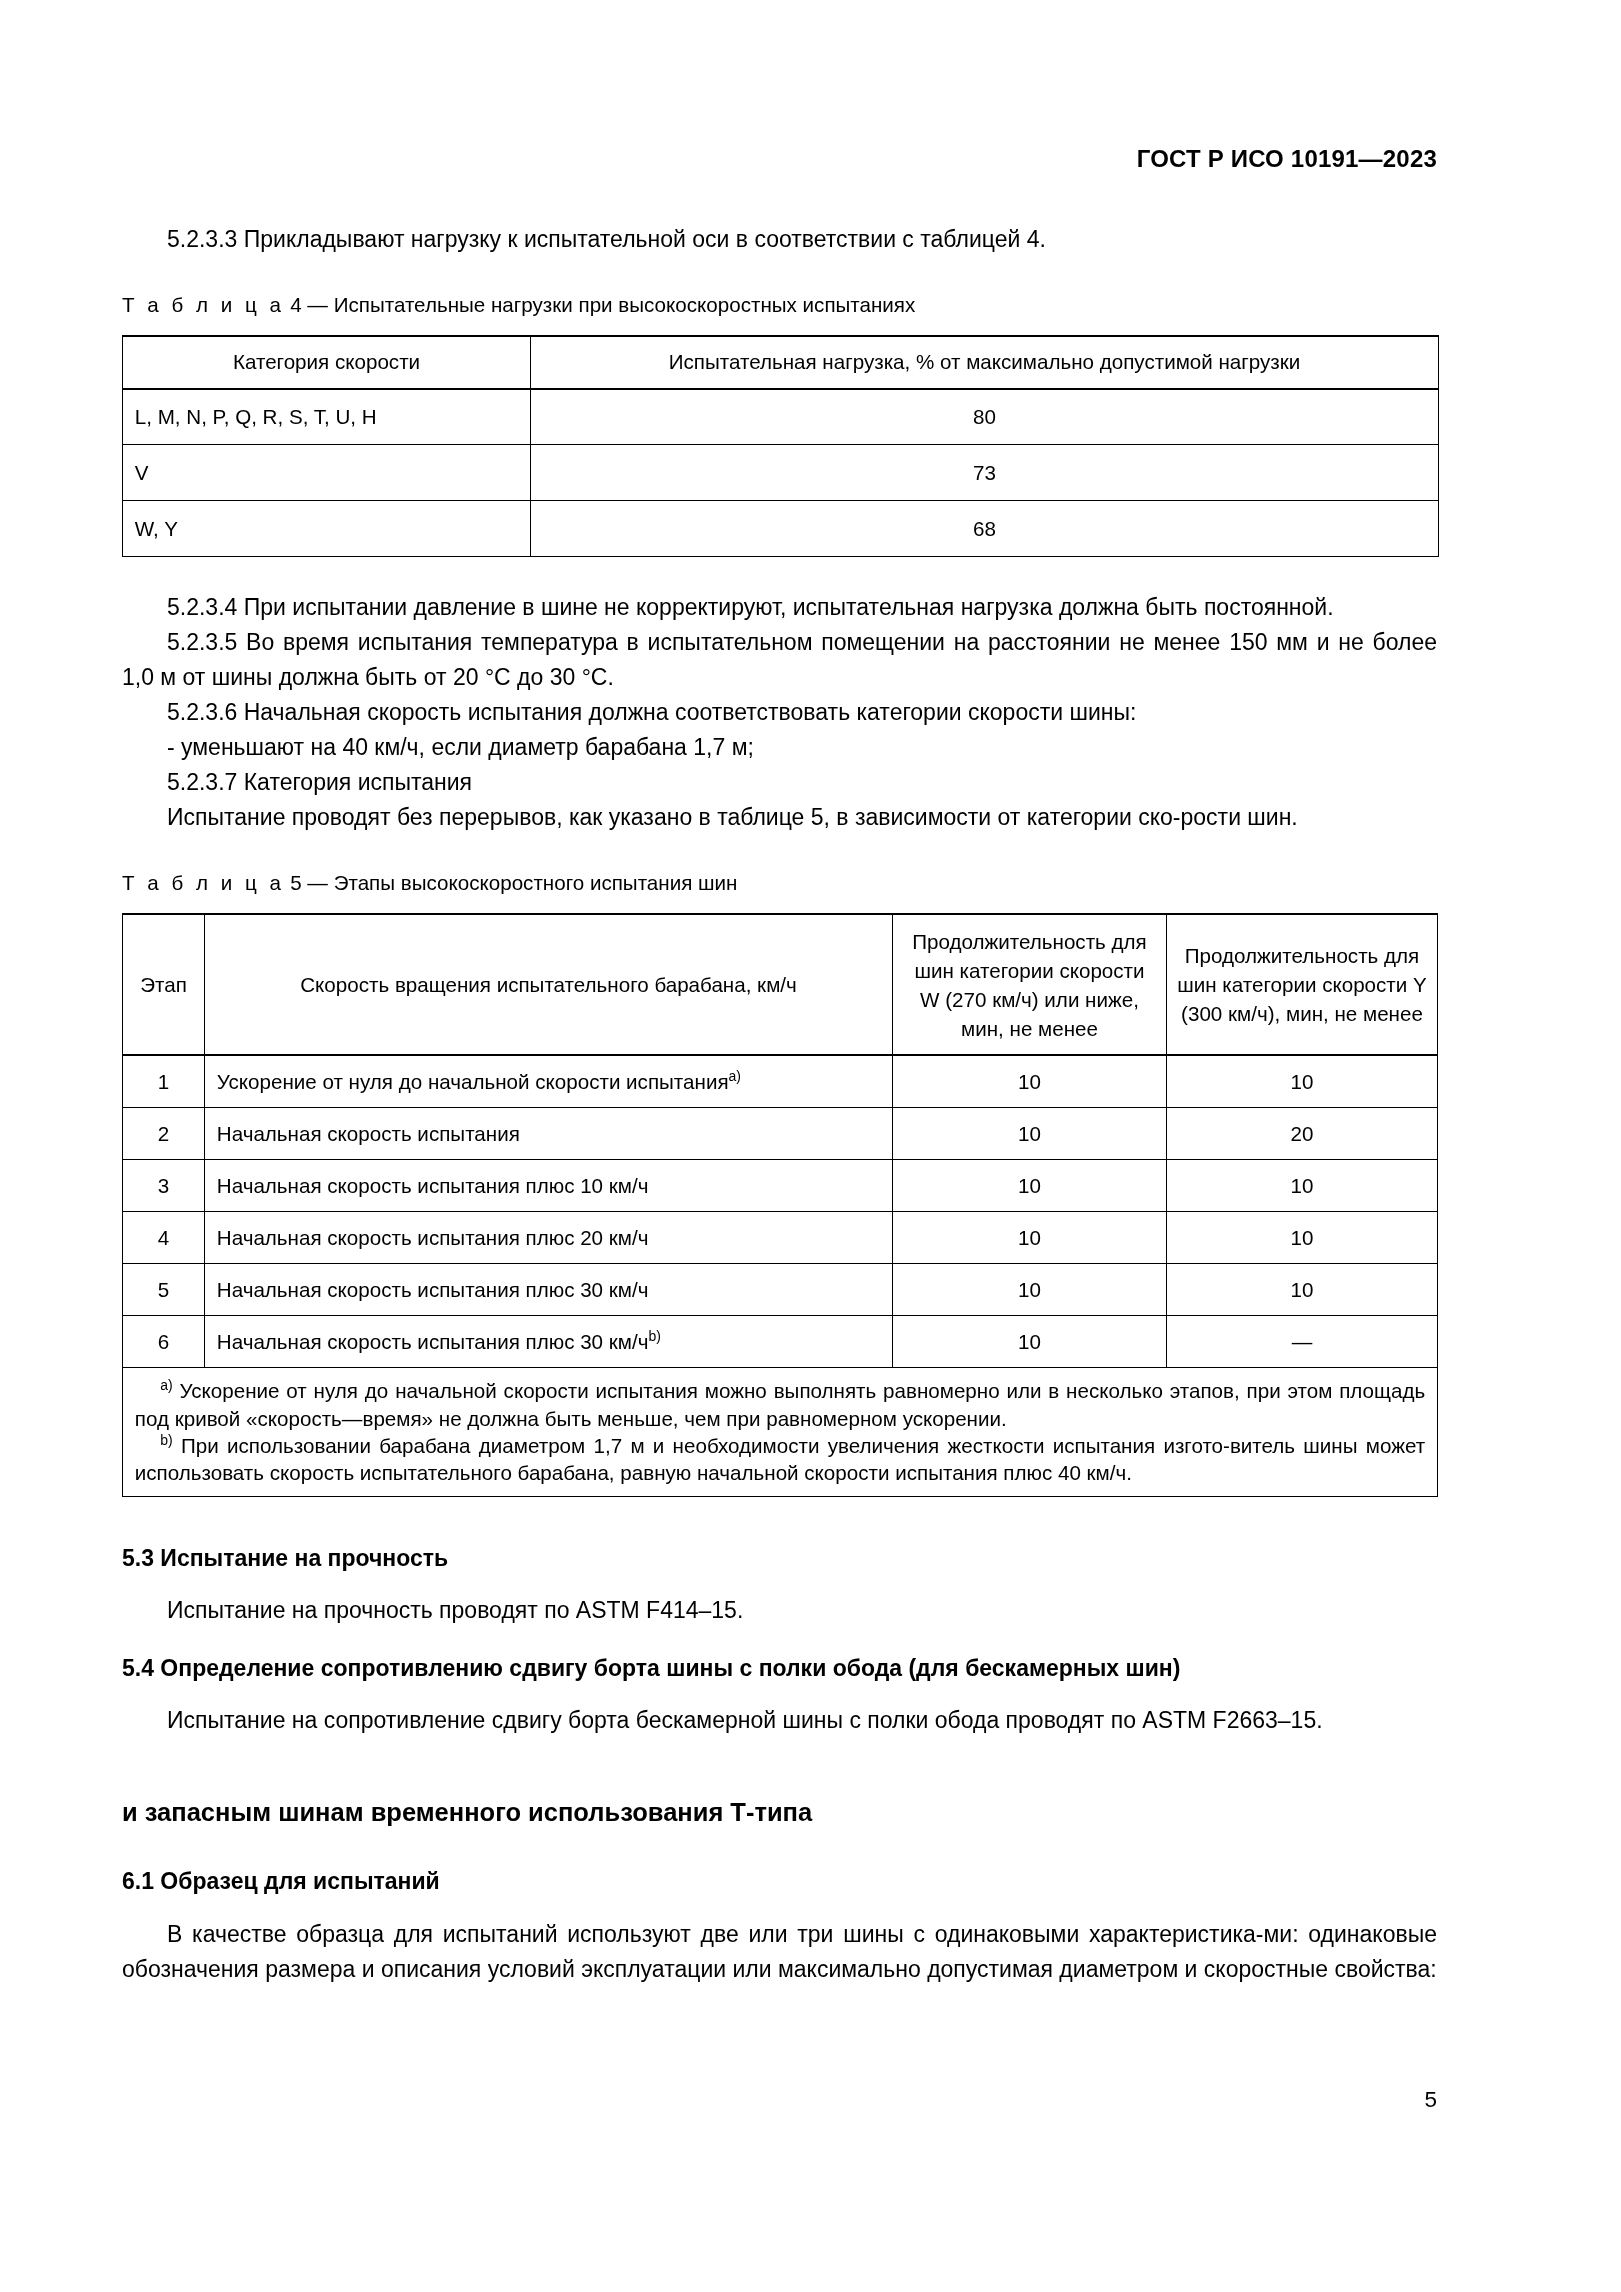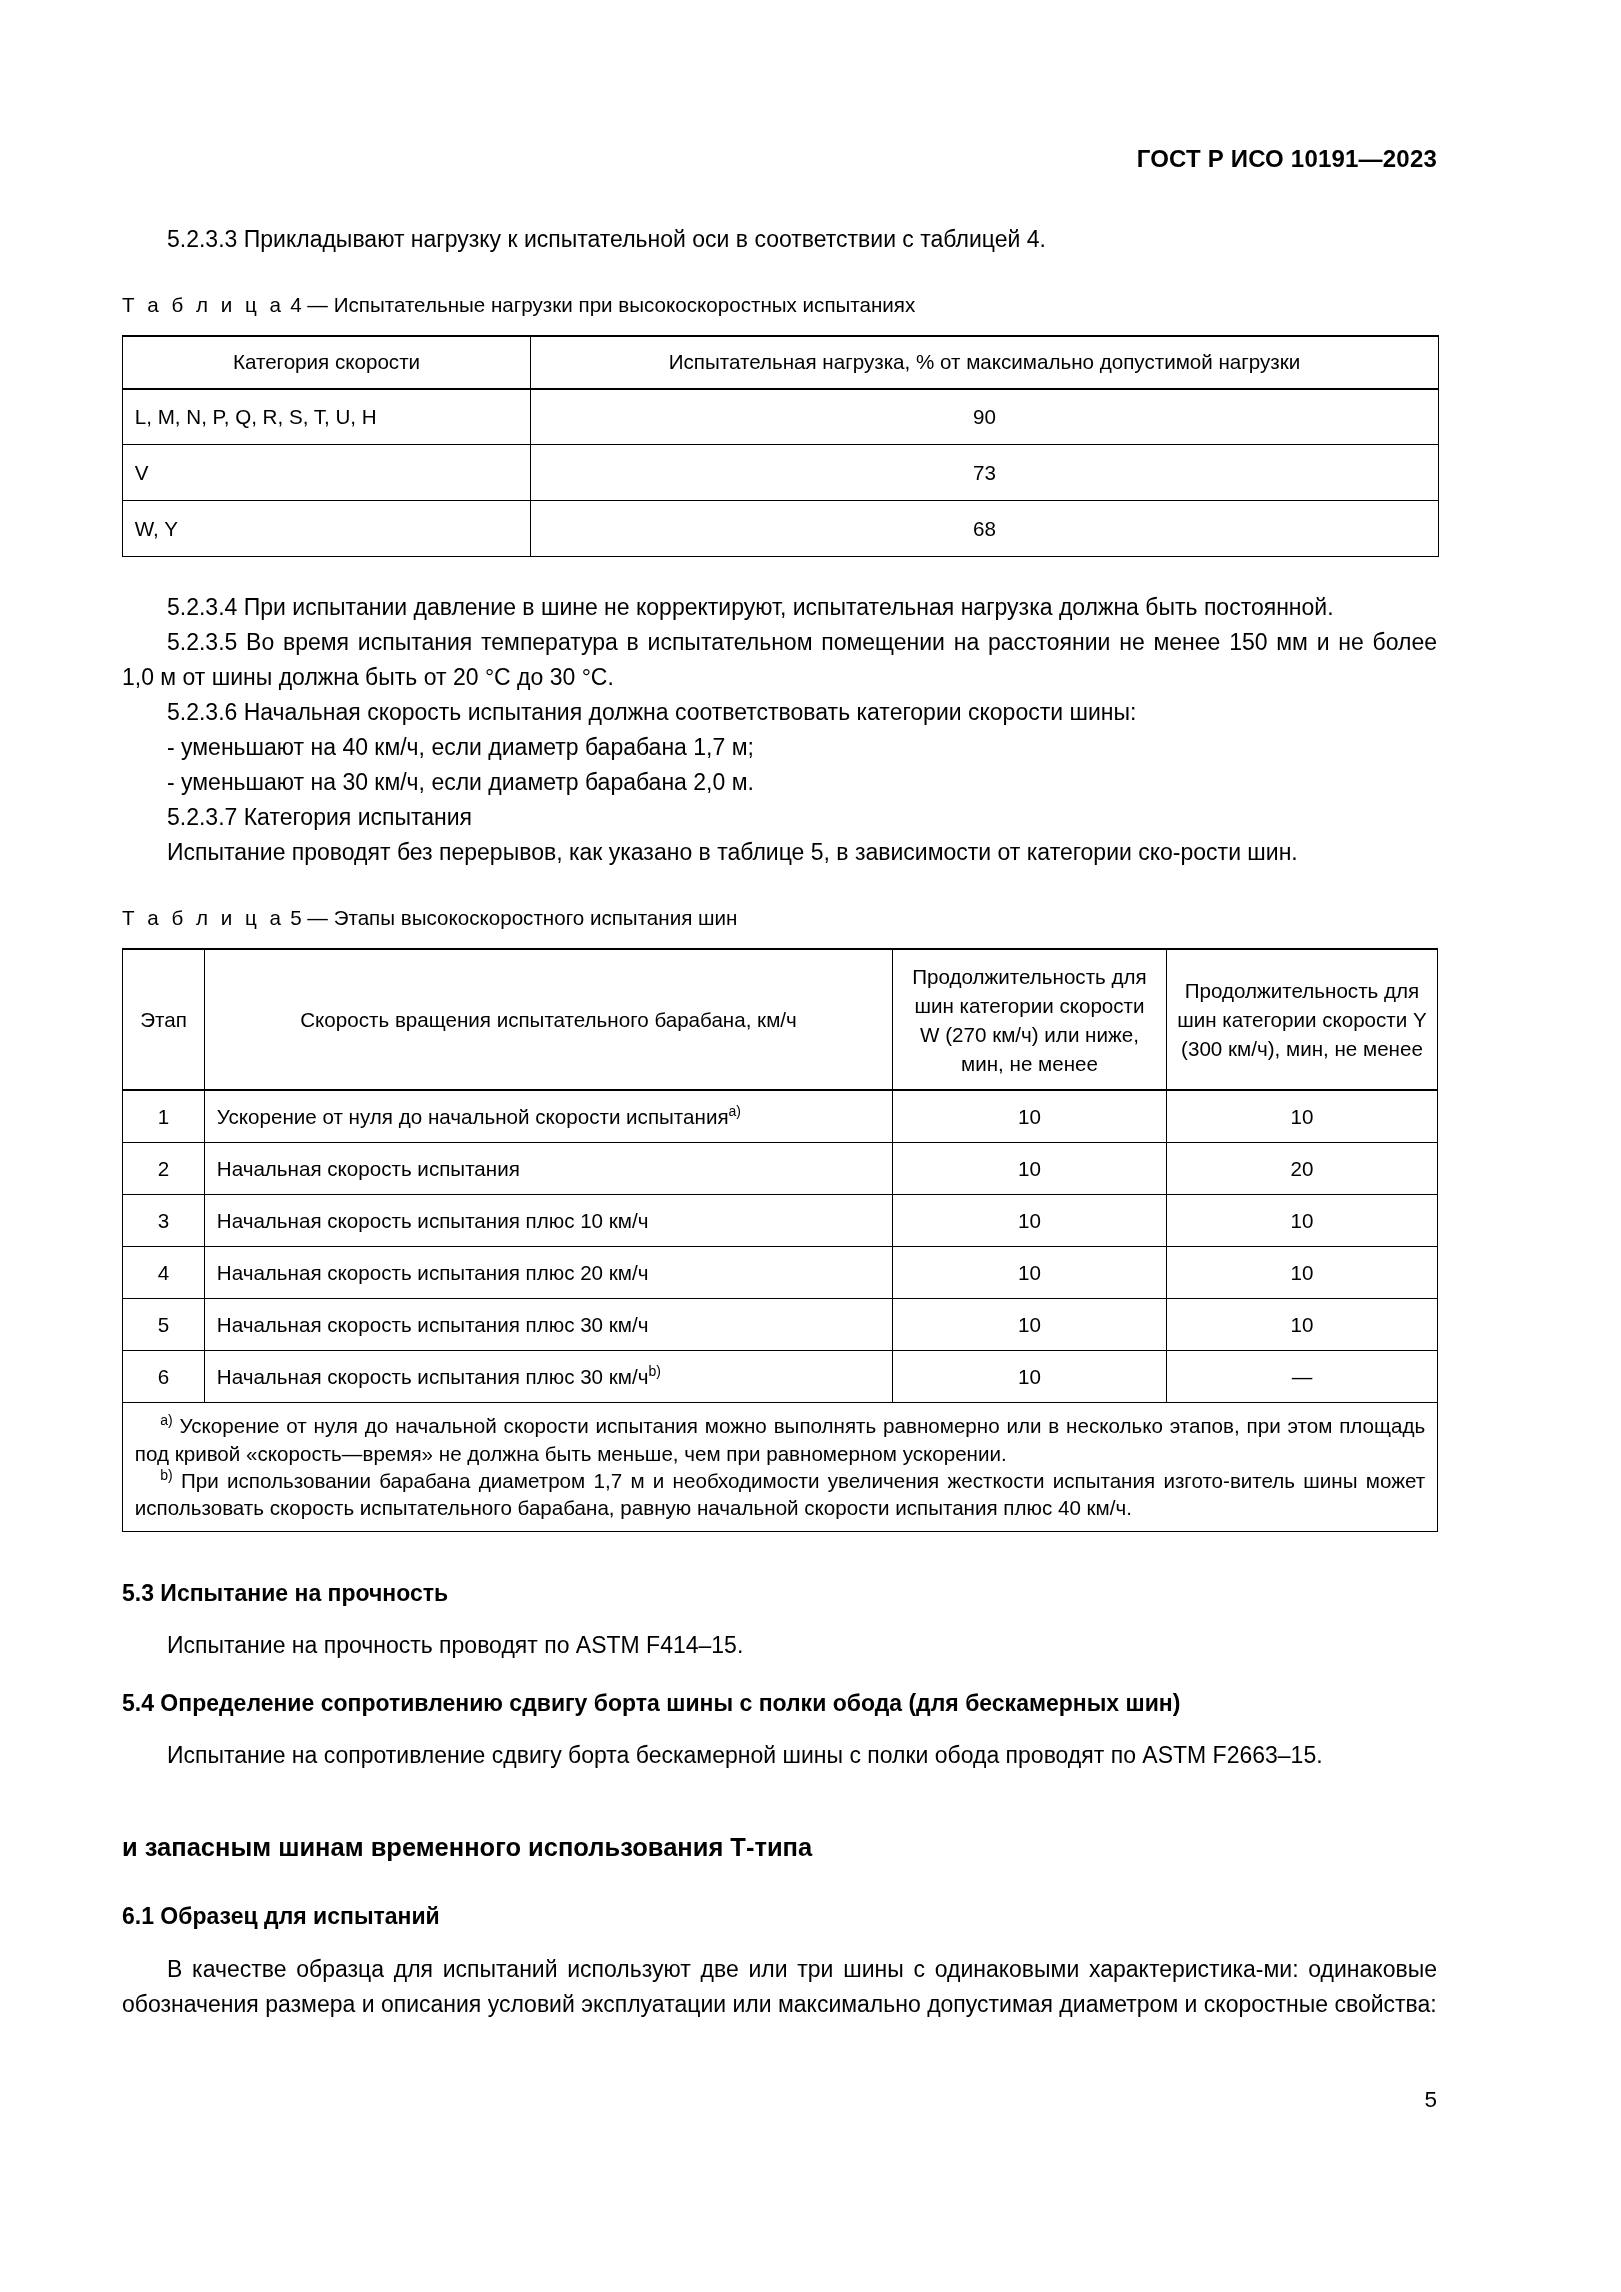--- a/index.html
+++ b/index.html
@@ -187,21 +187,21 @@
             <div class="cell c-center">Испытательная нагрузка, % от максимально допустимой нагрузки</div>
           </td>
         </tr>
       </thead>
       <tbody class="t4-body">
         <tr>
           <td class="t4-left">
             <div class="cell c-left">L, M, N, P, Q, R, S, T, U, H</div>
           </td>
           <td>
-            <div class="cell c-center">90</div>
+            <div class="cell c-center">80</div>
           </td>
         </tr>
         <tr>
           <td class="t4-left">
             <div class="cell c-left">V</div>
           </td>
           <td>
             <div class="cell c-center">73</div>
           </td>
         </tr>
@@ -217,21 +217,20 @@
     </table>
 
     <div class="sp-34"></div>
 
     <p class="para indent">5.2.3.4  При испытании давление в шине не корректируют, испытательная нагрузка должна быть постоянной.</p>
 
     <p class="para indent">5.2.3.5  Во время испытания температура в испытательном помещении на расстоянии не менее 150 мм и не более 1,0 м от шины должна быть от 20 °С до 30 °С.</p>
 
     <p class="para indent">5.2.3.6  Начальная скорость испытания должна соответствовать категории скорости шины:</p>
     <p class="bullet-line">-  уменьшают на 40 км/ч, если диаметр барабана 1,7 м;</p>
-    <p class="bullet-line">-  уменьшают на 30 км/ч, если диаметр барабана 2,0 м.</p>
 
     <p class="para indent">5.2.3.7 Категория испытания</p>
     <p class="para indent">Испытание проводят без перерывов, как указано в таблице 5, в зависимости от категории ско-рости шин.</p>
 
     <div class="sp-34"></div>
 
     <p class="caption">
       <span class="cap-word">Т а б л и ц а</span>
       <span>5 — Этапы высокоскоростного испытания шин</span>
     </p>

